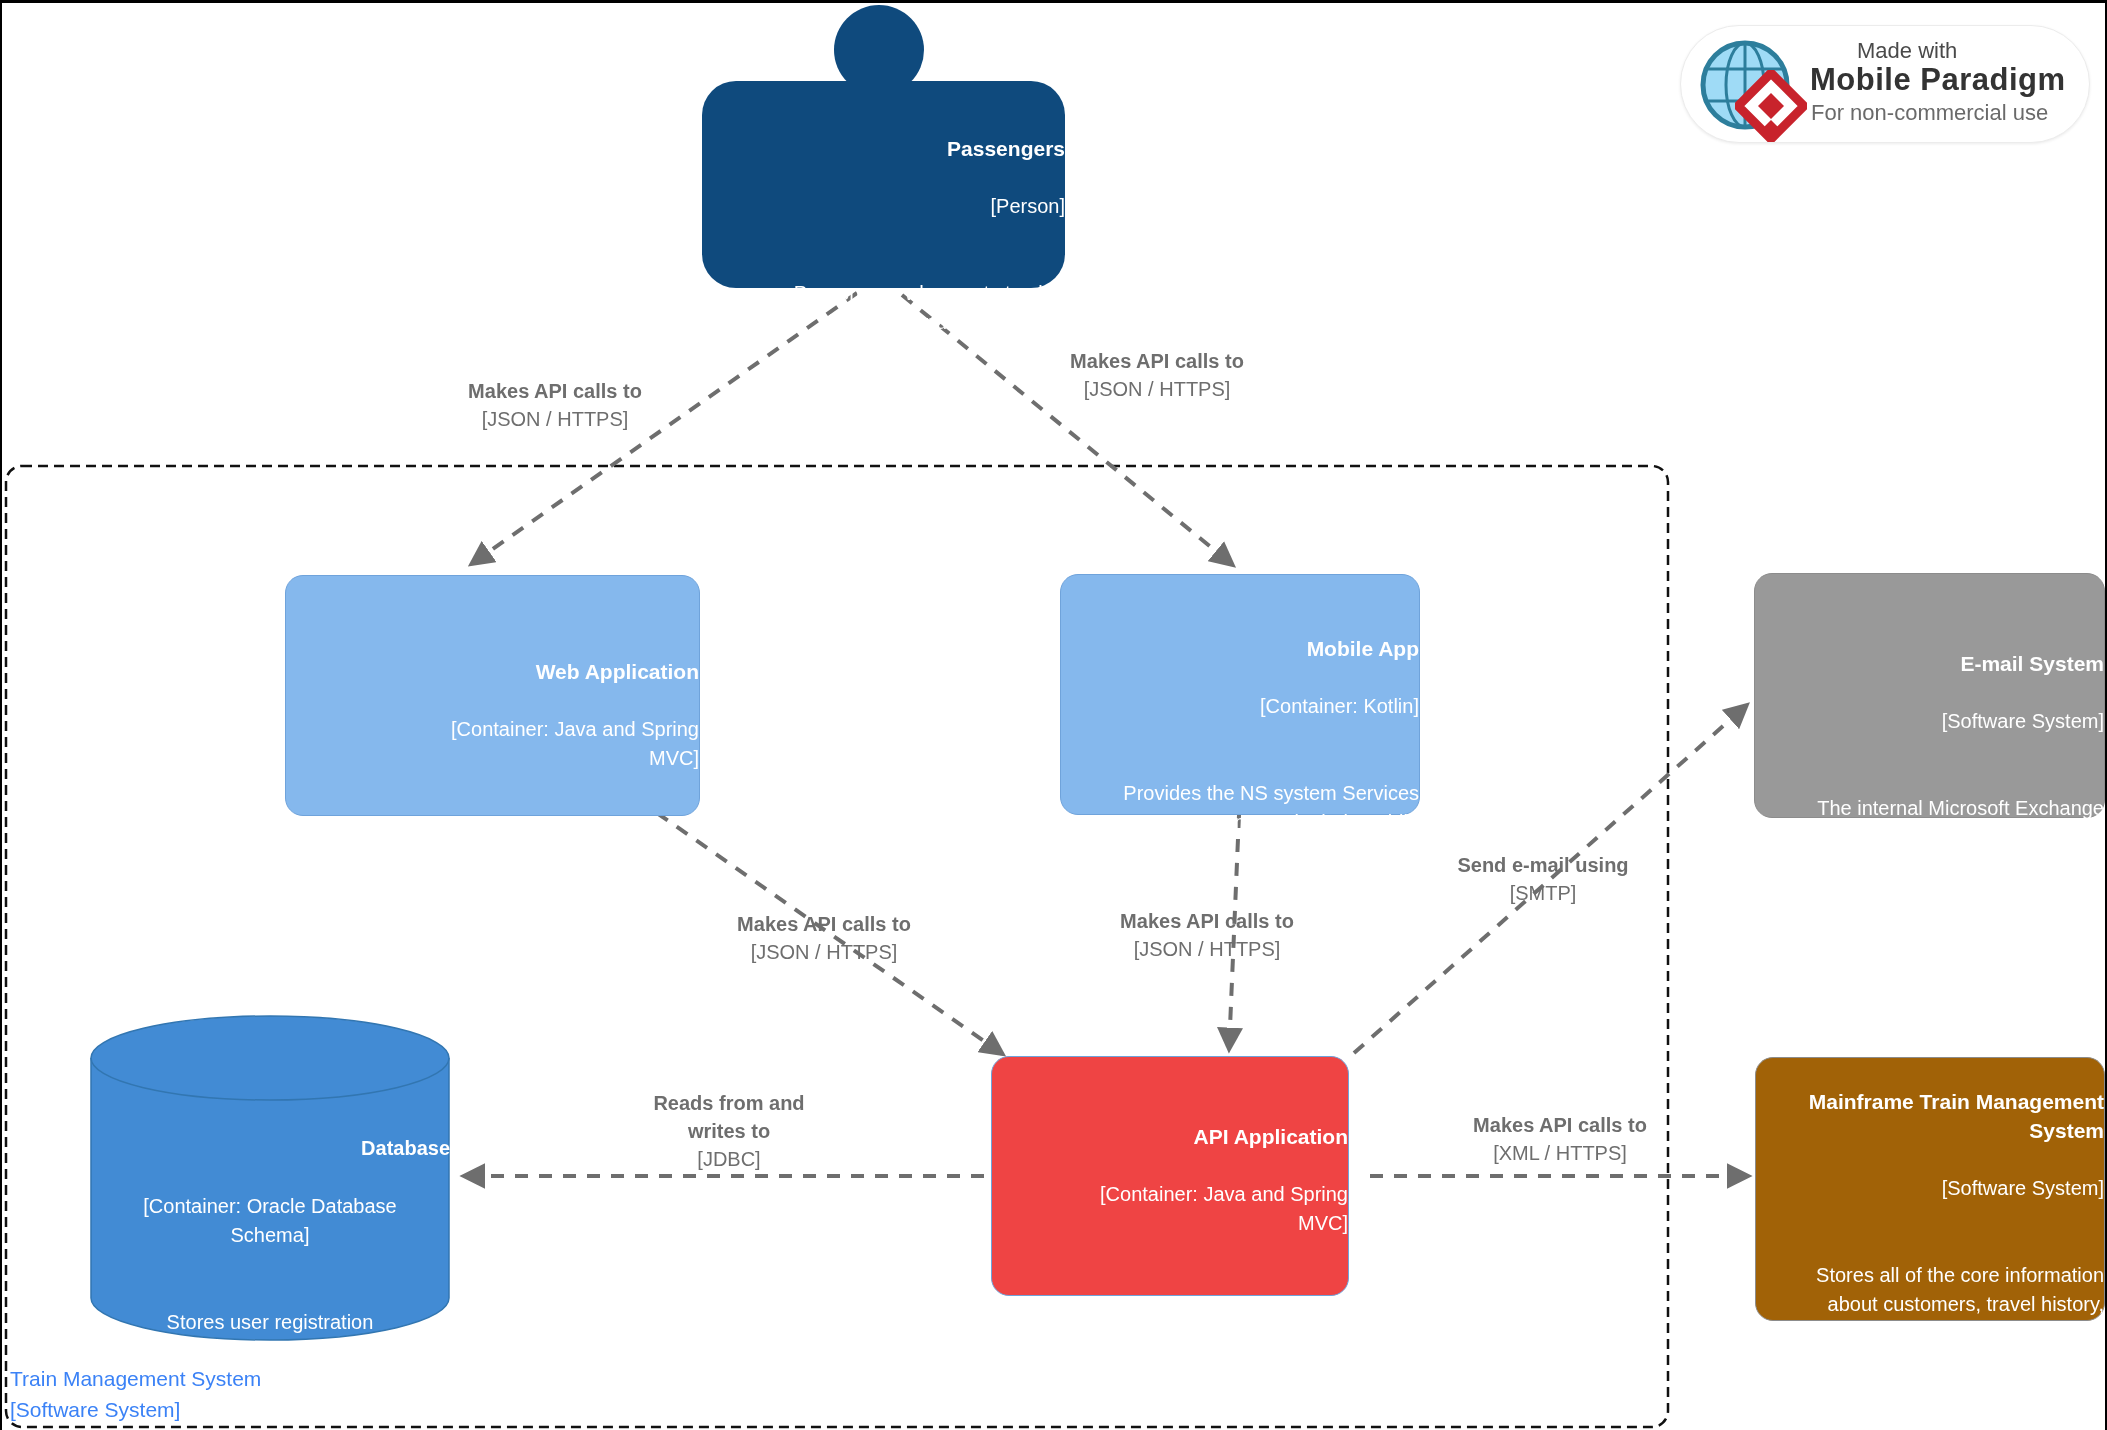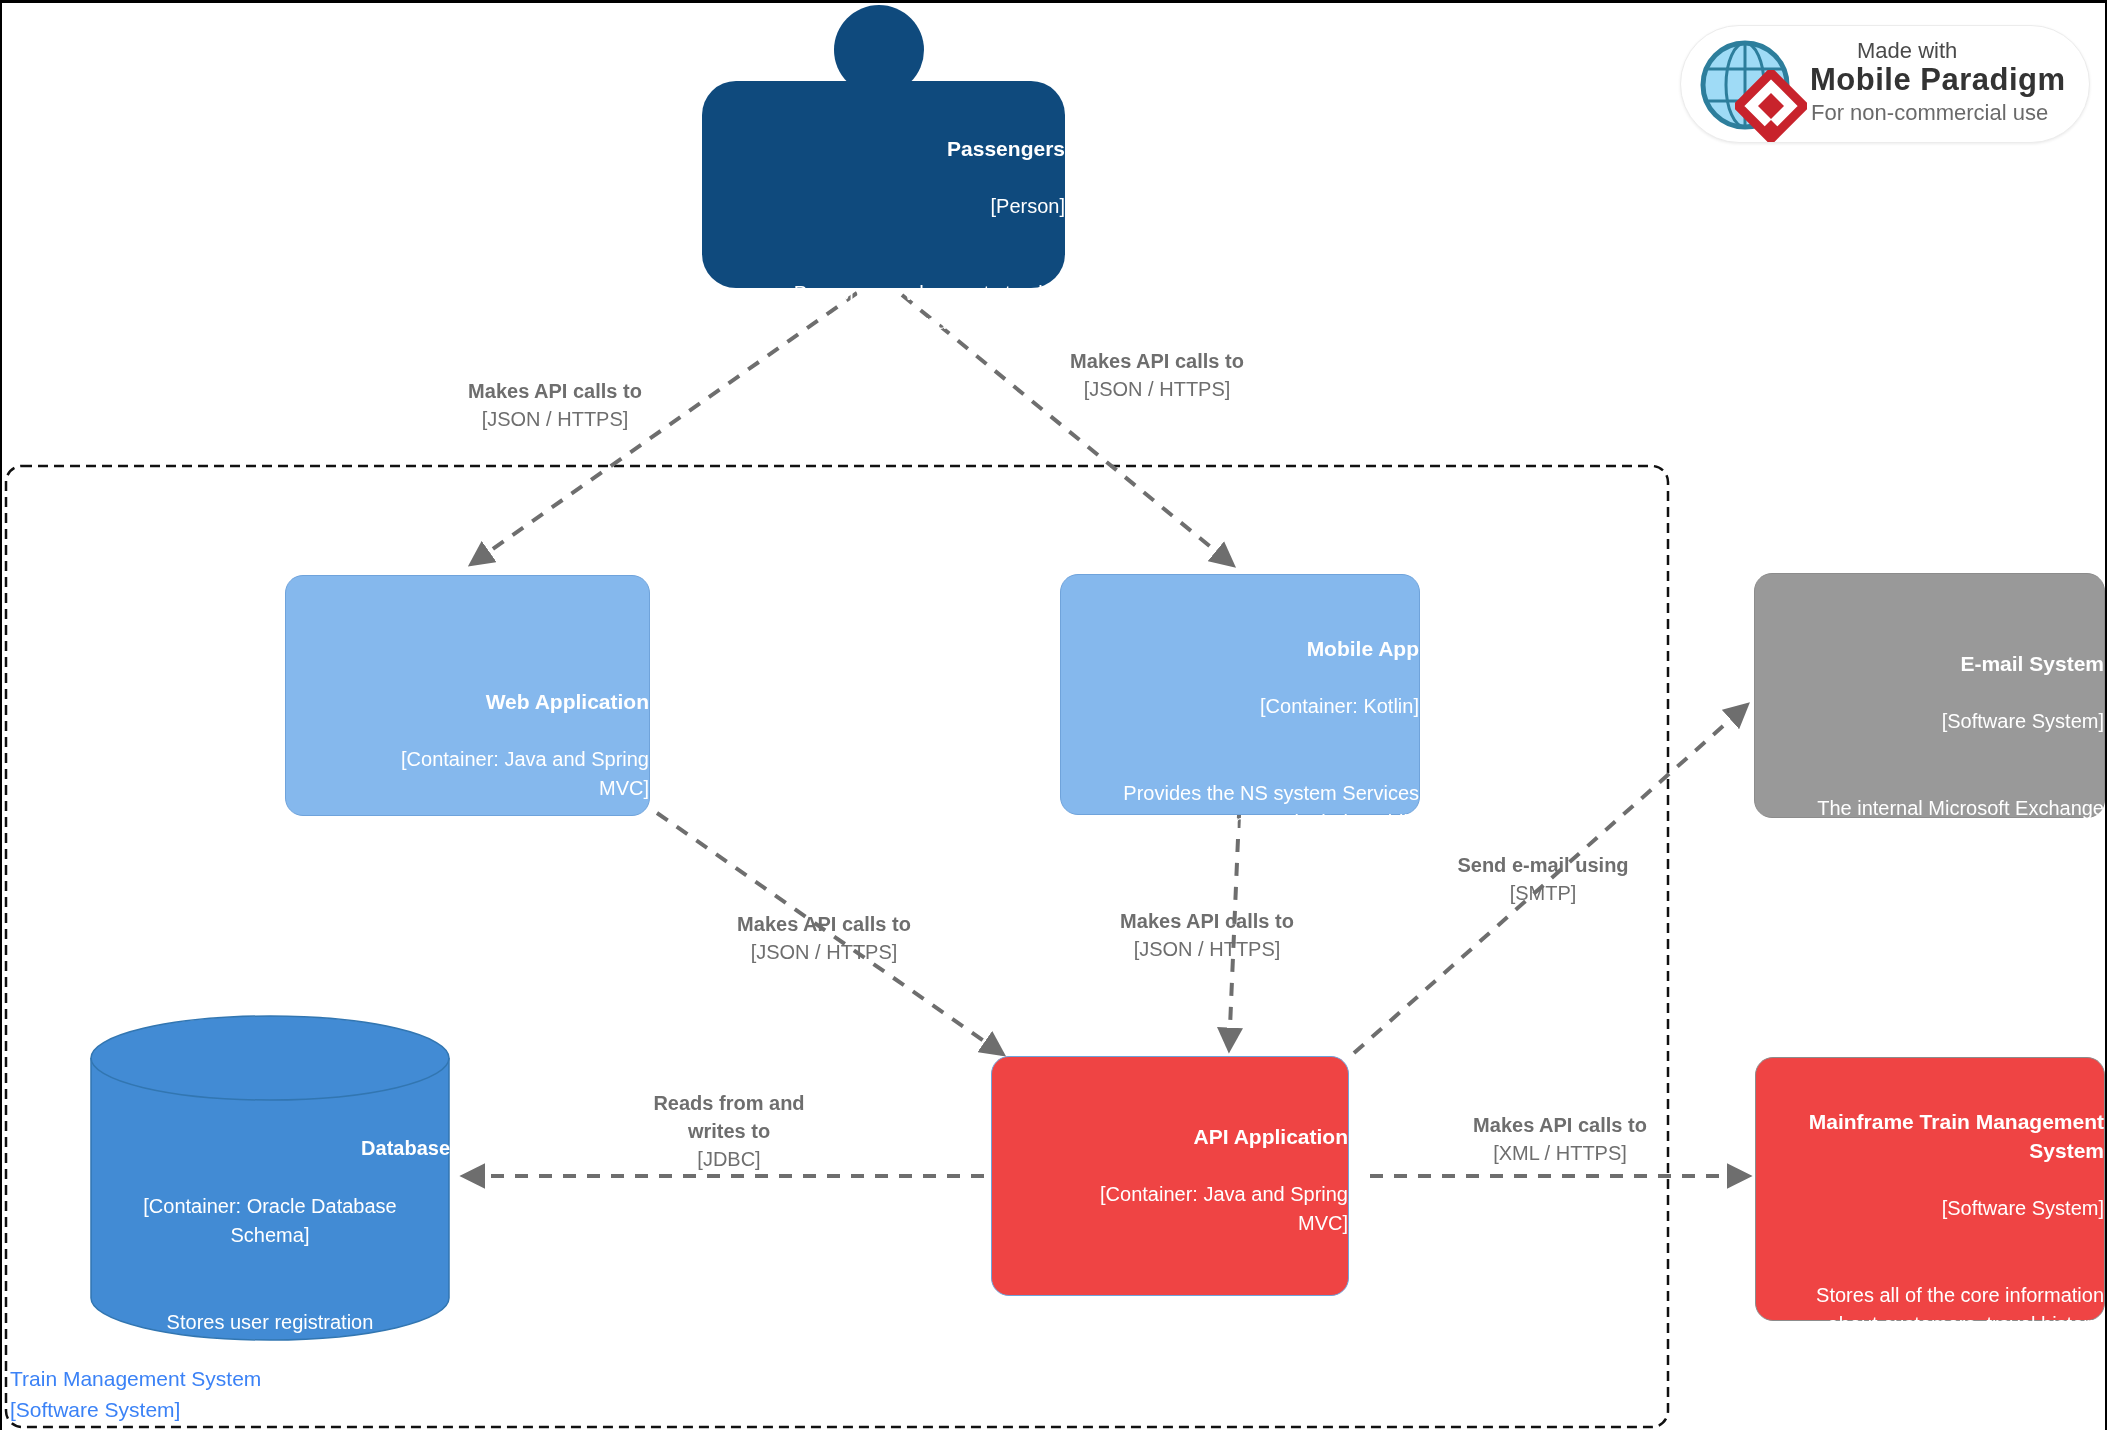--- a/index.html
+++ b/index.html
@@ -17,30 +17,30 @@
     font-size:20px; line-height:29px; white-space:pre-line;
   }
   .node .t { font-weight:bold; font-size:21px; }
   .node .d { margin-top:29px; }
 
   .person-head { position:absolute; left:832px; top:2px; width:90px; height:90px;
                  border-radius:50%; background:#0F4A7D; }
   .node-passengers { left:700px; top:78px; width:363px; height:207px; background:#0F4A7D;
                      border-radius:34px; padding-top:24px; z-index:2; }
 
-  .node-web      { left:283px;  top:572px;  width:365px; height:241px; background:#85B8ED;
-                   border:1px solid #6FA3DB; padding-top:82px; }
+  .node-web      { left:283px;  top:572px;  width:415px; height:241px; background:#85B8ED;
+                   border:1px solid #6FA3DB; padding-top:52px; }
   .node-mobile   { left:1058px; top:571px;  width:360px; height:241px; background:#85B8ED;
                    border:1px solid #6FA3DB; padding-top:30px; }
   .node-email    { left:1752px; top:570px;  width:351px; height:245px; background:#999999;
                    border:1px solid #8C8C8C; padding-top:46px; }
   .node-api      { left:989px; top:1053px; width:358px; height:240px; background:#ef4444;
                    border:1px solid #6FA3DB; padding-top:36px; }
-  .node-mainframe{ left:1753px; top:1054px; width:350px; height:264px; background:#ef4444;
-                   border:1px solid #8C8C8C; padding-top:20px; }
+  .node-mainframe{ left:1753px; top:1054px; width:350px; height:264px; background:#a16207;
+                   border:1px solid #8C8C8C; }
 
   .db-shape { position:absolute; left:88px; top:1012px; }
   .db-text  { position:absolute; left:88px; top:1012px; width:360px; padding-top:90px;
               color:#fff; text-align:center; font-size:20px; line-height:29px; white-space:pre-line; }
   .db-text .t { font-weight:bold;text-align:right; }
   .db-text .d { margin-top:29px; }
 
   
   .lbl { position:absolute; transform:translateX(-50%); text-align:center;
          color:#6E6E6E; font-size:20px; line-height:28px; }

